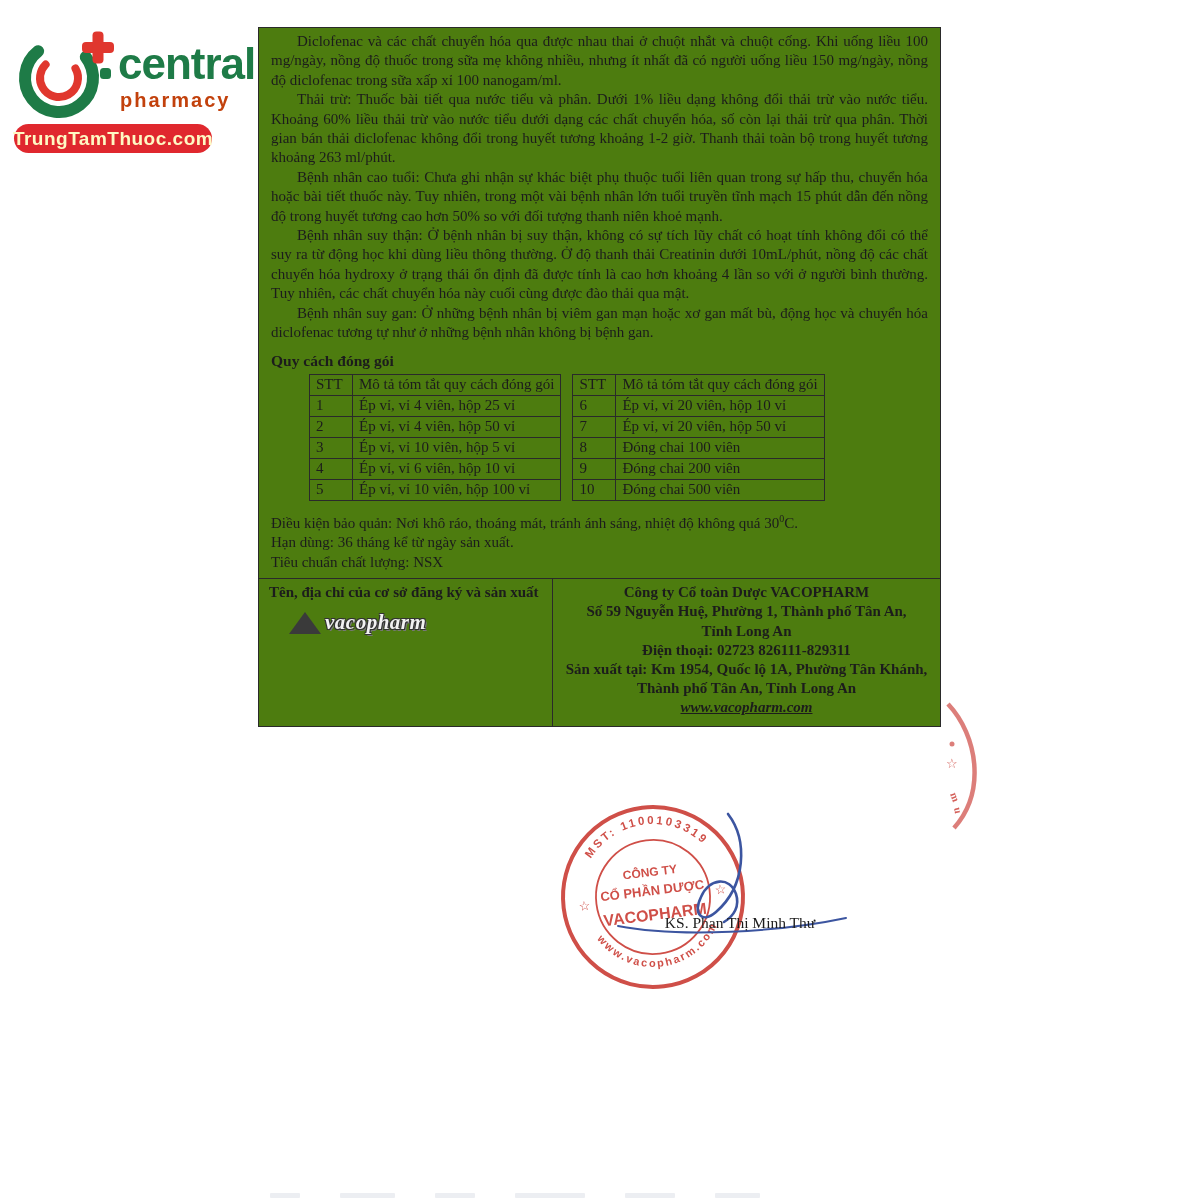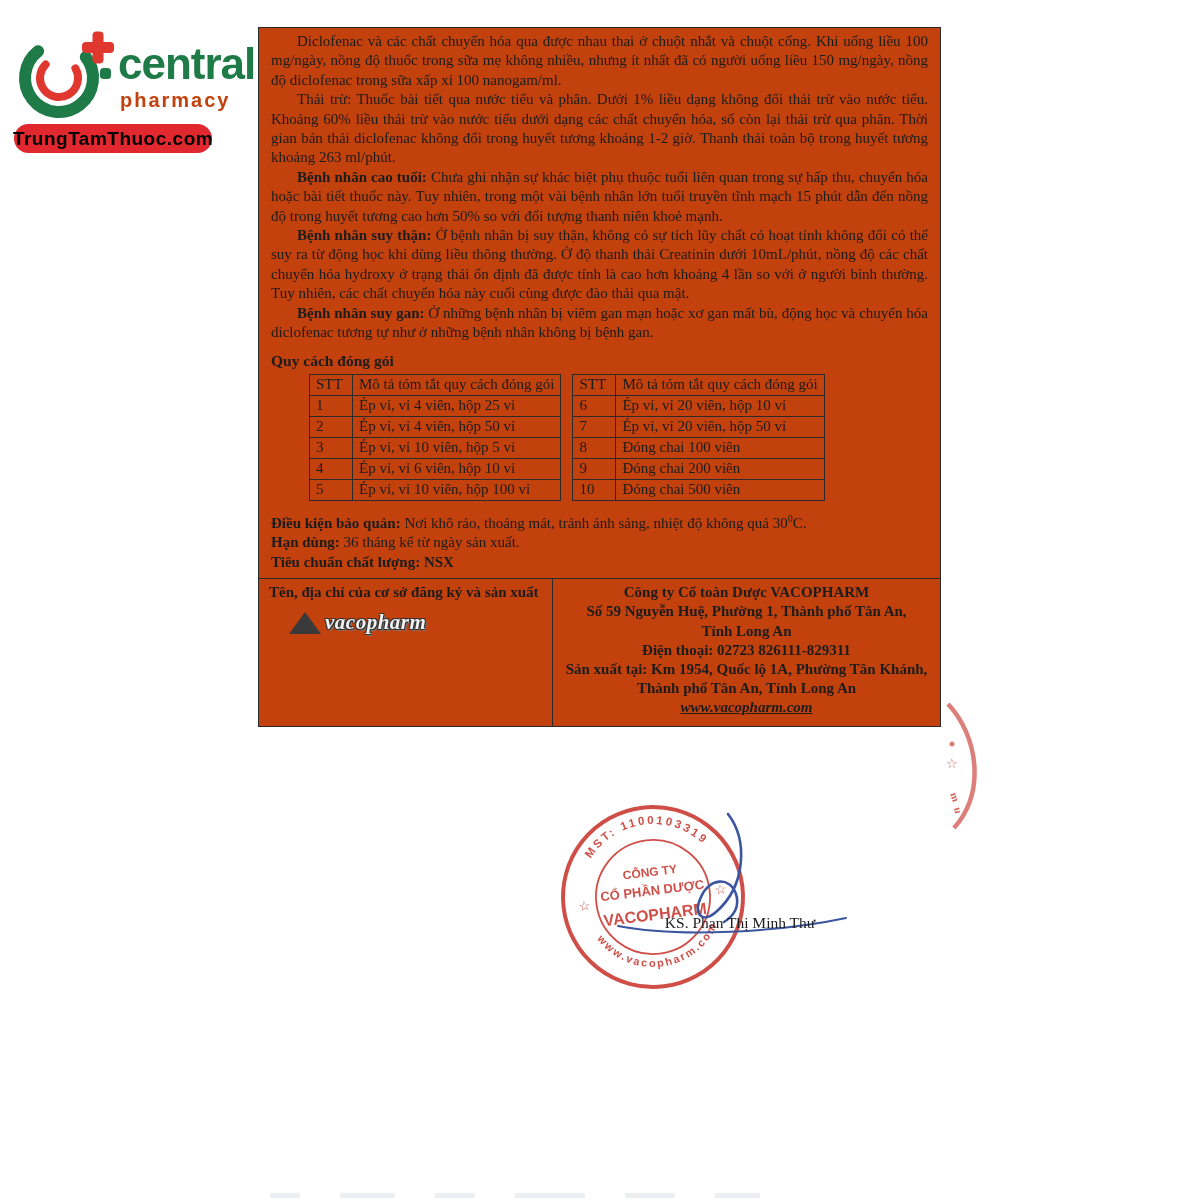--- a/index.html
+++ b/index.html
@@ -11,27 +11,27 @@
   .brand-row{display:flex;align-items:flex-start;}
   .brand-mark{width:104px;height:96px;flex:0 0 auto;}
   .brand-words{margin-left:2px;margin-top:16px;line-height:1;}
   .brand-name{font-family:"Liberation Sans",sans-serif;font-weight:bold;font-size:44px;
               color:#1e7b47;letter-spacing:-1px;}
   .brand-sub{font-family:"Liberation Sans",sans-serif;font-weight:bold;font-size:20px;
              color:#c2410c;letter-spacing:2px;margin-top:4px;margin-left:2px;}
   .brand-banner{margin-top:2px;margin-left:2px;background:#e0282e;border-radius:16px;
                 width:198px;height:29px;display:flex;align-items:center;justify-content:center;}
   .brand-banner span{font-family:"Liberation Sans",sans-serif;font-weight:bold;font-size:19px;
-                     color:#000000;letter-spacing:.5px;}
-
-  
-  .docbox{position:absolute;left:258px;top:27px;width:681px;border:1.5px solid #2a2a2a;background:#c2410c;}
+                     color:#fef9c3;letter-spacing:.5px;}
+
+  
+  .docbox{position:absolute;left:258px;top:27px;width:681px;border:1.5px solid #2a2a2a;background:#4d7c0f;}
   .textwrap{padding:4px 12px 6px 12px;font-size:15px;line-height:19.4px;text-align:justify;}
   .textwrap p{margin:0;text-indent:26px;}
-  .lead{font-weight:bold;}
+  .lead{font-weight:normal;}
   .packhead{margin:8px 0 4px 0;font-weight:bold;text-indent:0 !important;font-size:15.5px;}
   .tables{display:flex;gap:11px;margin:4px 0 8px 38px;}
   table.pack{border-collapse:collapse;font-size:15px;}
   table.pack th,table.pack td{border:1.2px solid #2a2a2a;padding:0 6px;height:20px;
         font-weight:normal;text-align:left;white-space:nowrap;line-height:19px;}
   table.pack th{font-weight:normal;}
   td.stt,th.stt{width:30px;text-align:center;padding:0 4px;}
   .storeline{text-indent:0 !important;margin:0;}
   sup{font-size:10px;}
 

